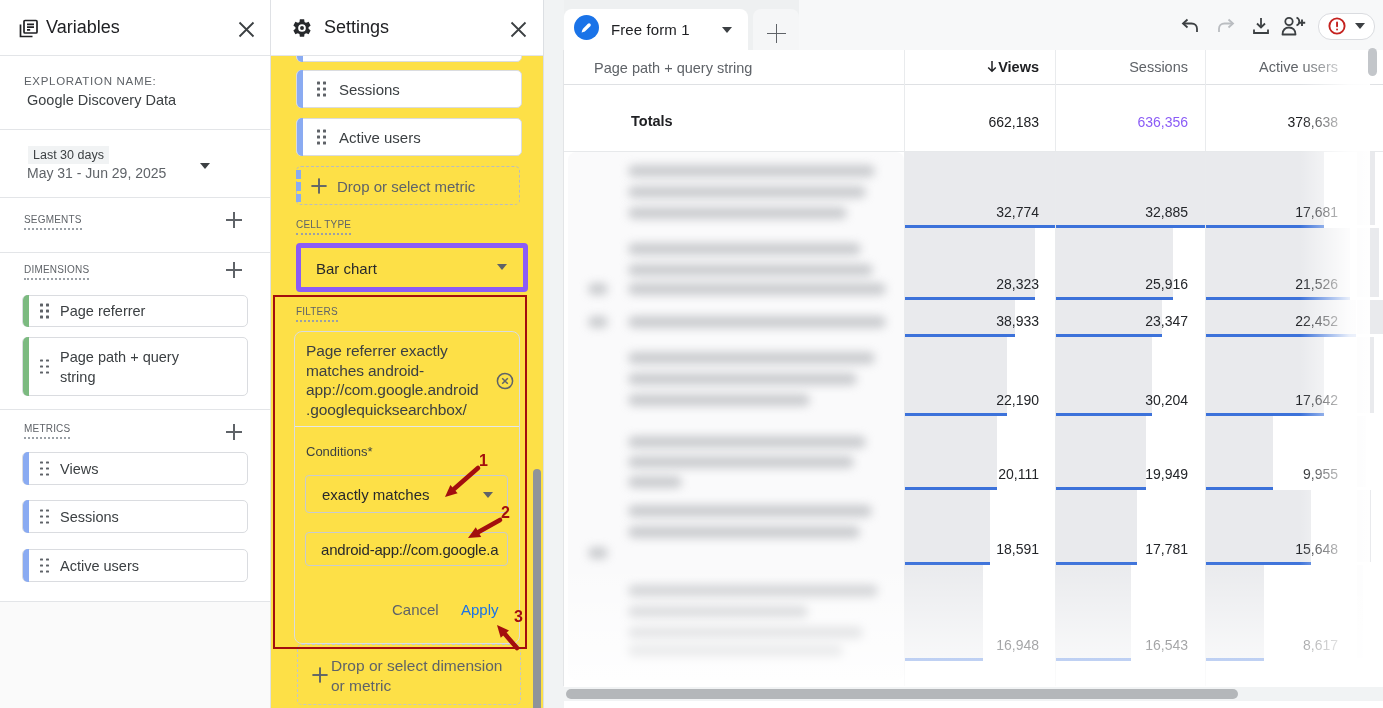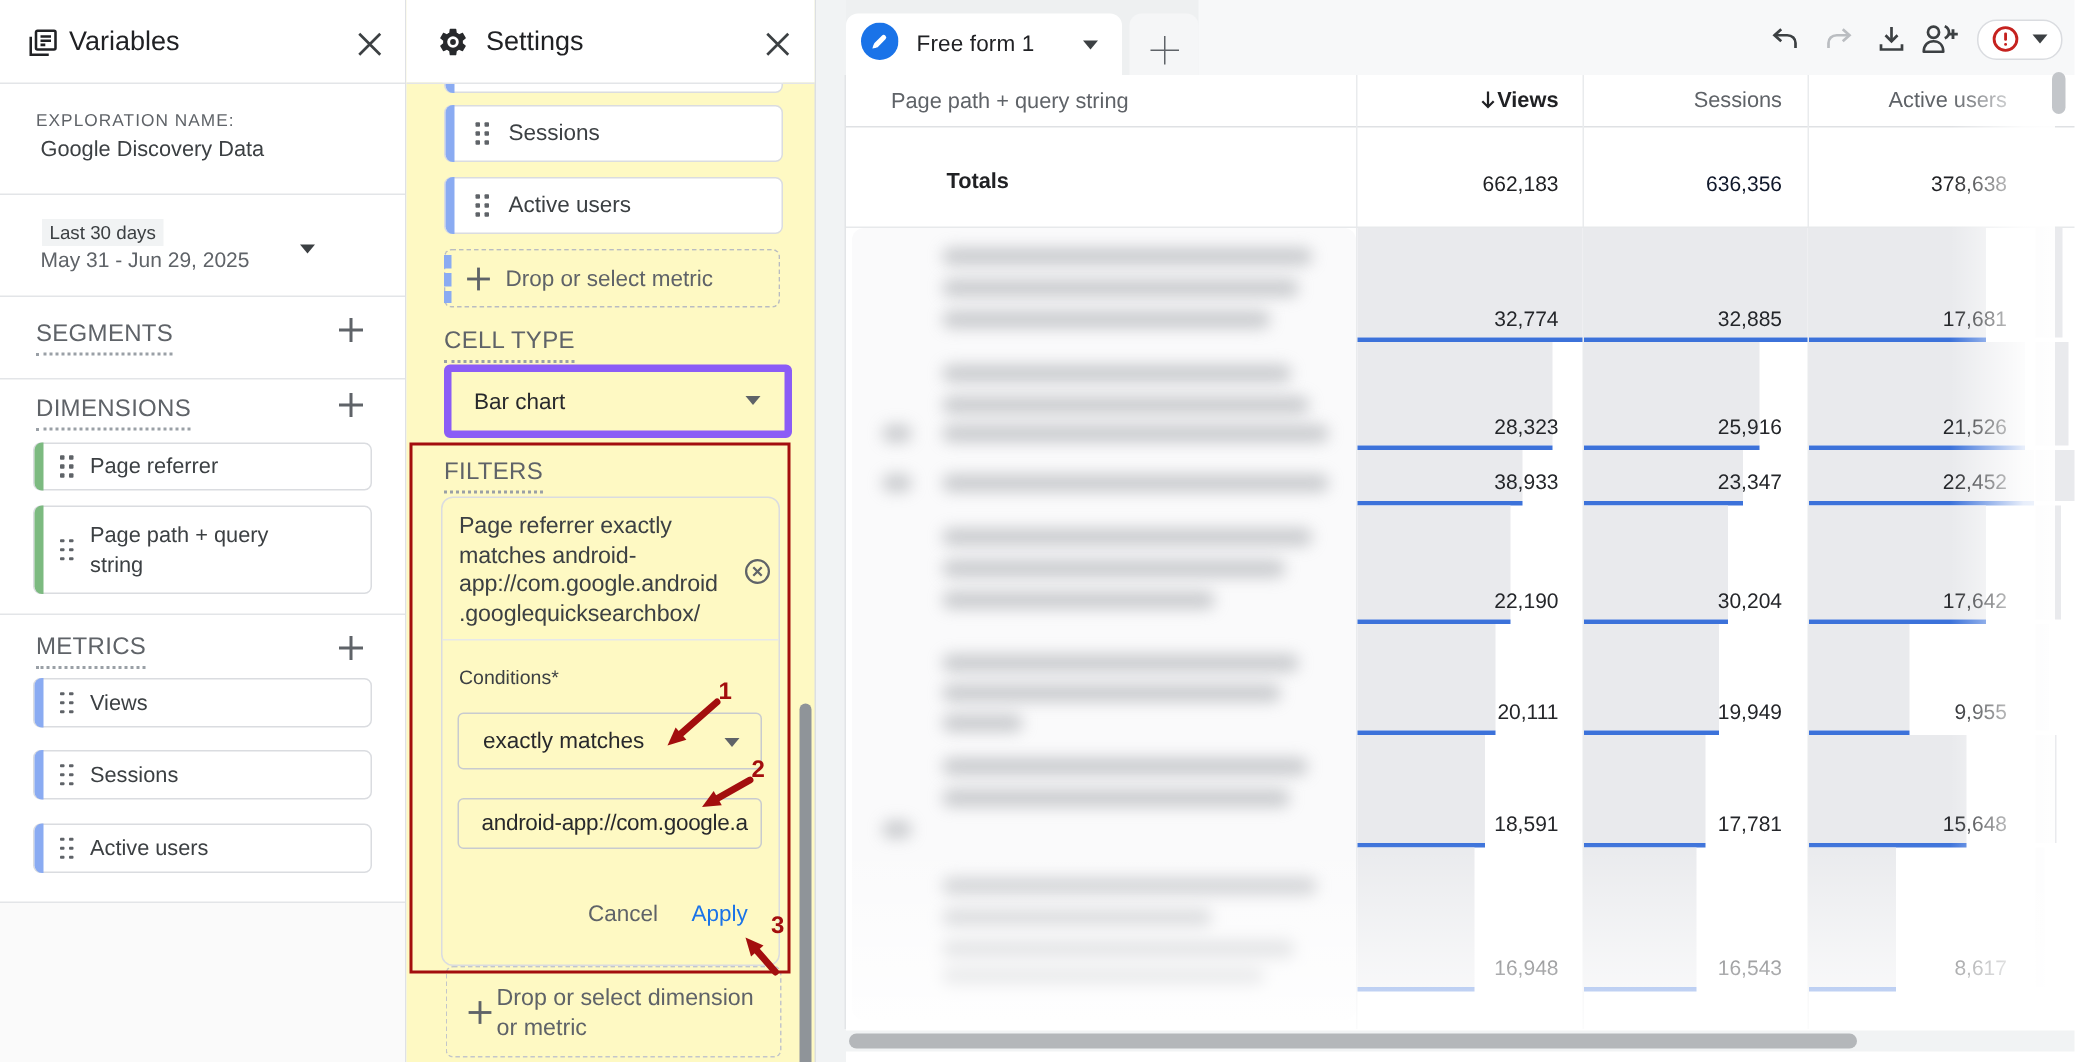--- a/index.html
+++ b/index.html
@@ -1,18 +1,18 @@
 <!DOCTYPE html>
 <html><head>
 <meta charset="utf-8">
 <style>
 html,body{margin:0;padding:0;width:1383px;height:708px;overflow:hidden;background:#fff;
 font-family:"Liberation Sans",sans-serif;-webkit-font-smoothing:antialiased;}
 .abs{position:absolute;}
-.lbl{font-size:16px;letter-spacing:.2px;color:#5f6368;}
+.lbl{font-size:10px;letter-spacing:.2px;color:#5f6368;}
 .dot{border-bottom:2px dotted #9aa0a6;}
 .chip{position:absolute;background:#fff;border:1px solid #dadce0;border-radius:5px;}
 .cbar{position:absolute;left:0;top:-1px;bottom:-1px;width:6px;border-radius:5px 0 0 5px;}
 .green{background:#7cba80;}
 .blue{background:#8aabf2;}
 .ctext{position:absolute;left:37px;top:50%;transform:translateY(-50%);font-size:14.5px;color:#3c4043;white-space:nowrap;}
 .drag{position:absolute;left:17px;top:50%;width:9px;height:15px;transform:translateY(-50%);}
 .drag i{position:absolute;width:2.6px;height:2.6px;background:#5f6368;border-radius:.6px;}
 .plus{position:absolute;width:16px;height:16px;}
 .plus:before{content:"";position:absolute;left:7px;top:0;width:2px;height:16px;background:#5f6368;}
@@ -117,21 +117,21 @@
         <i style="left:6px;top:6px"></i>
         <i style="left:0;top:12px"></i>
         <i style="left:6px;top:12px"></i>
       </div>
     <div class="ctext">Active users</div>
   </div>
   <div class="hr" style="top:601px;"></div>
   <div class="abs" style="left:0;top:602px;width:270px;height:106px;background:#fafafa;"></div>
 </div>
 
-<div class="abs" id="pset" style="left:271px;top:0;width:273px;height:708px;background:#fef9c3;border-right:1px solid #dcdfe3;box-sizing:border-box;">
+<div class="abs" id="pset" style="left:271px;top:0;width:273px;height:708px;background:#fde047;border-right:1px solid #dcdfe3;box-sizing:border-box;">
   <div class="hr" style="top:55px;z-index:3;"></div>
   <div class="abs" style="left:0;top:0;width:272px;height:55px;background:#fff;z-index:2;"></div>
   <svg class="abs" style="left:20px;top:17px;z-index:3;" width="22" height="22" viewBox="0 0 24 24" fill="#27292c">
       <path d="M19.14 12.94c.04-.3.06-.61.06-.94 0-.32-.02-.64-.07-.94l2.03-1.58c.18-.14.23-.41.12-.61l-1.92-3.32c-.12-.22-.37-.29-.59-.22l-2.39.96c-.5-.38-1.03-.7-1.62-.94l-.36-2.54c-.04-.24-.24-.41-.48-.41h-3.84c-.24 0-.43.17-.47.41l-.36 2.54c-.59.24-1.13.57-1.62.94l-2.39-.96c-.22-.08-.47 0-.59.22L2.74 8.87c-.12.21-.08.47.12.61l2.03 1.58c-.05.3-.09.63-.09.94s.02.64.07.94l-2.03 1.58c-.18.14-.23.41-.12.61l1.92 3.32c.12.22.37.29.59.22l2.39-.96c.5.38 1.03.7 1.62.94l.36 2.54c.05.24.24.41.48.41h3.84c.24 0 .44-.17.47-.41l.36-2.54c.59-.24 1.13-.56 1.62-.94l2.39.96c.22.08.47 0 .59-.22l1.92-3.32c.12-.22.07-.47-.12-.61l-2.01-1.58z"></path>
       <circle cx="12" cy="12" r="4.2" fill="#fff"></circle>
       <circle cx="12" cy="12" r="2.1" fill="#27292c"></circle>
     </svg>
   <div class="abs" style="left:53px;top:17px;font-size:18px;color:#202124;z-index:3;">Settings</div>
   <svg class="abs" style="left:239px;top:21px;z-index:3;" width="17" height="17" viewBox="0 0 17 17" stroke="#3c4043" stroke-width="1.8">
       <path d="M1.5 1.5 L15.5 15.5 M15.5 1.5 L1.5 15.5"></path>
@@ -281,21 +281,21 @@
   <div class="num" style="right:195px;top:59px;font-size:14.5px;color:#5f6368;font-weight:400;">Sessions</div>
   <div class="num" style="right:45px;top:59px;font-size:14.5px;color:#5f6368;font-weight:400;">Active users</div>
   <div class="hr" style="top:84px;background:#dfe1e4;"></div>
 
   <div class="abs" style="left:340px;top:50px;width:1px;height:636px;background:#e9ebed;"></div>
   <div class="abs" style="left:491px;top:50px;width:1px;height:636px;background:#e9ebed;"></div>
   <div class="abs" style="left:641px;top:50px;width:1px;height:636px;background:#e9ebed;"></div>
 
   <div class="abs" style="left:67px;top:113px;font-size:14.5px;font-weight:600;color:#202124;">Totals</div>
   <div class="num" style="right:344px;top:114px;font-weight:500;color:#202124;">662,183</div>
-  <div class="num" style="right:195px;top:114px;font-weight:500;color:#0f172a;">636,356</div>
+  <div class="num" style="right:195px;top:114px;font-weight:500;color:#8b5cf6;">636,356</div>
   <div class="num" style="right:45px;top:114px;font-weight:500;color:#202124;">378,638</div>
   <div class="hr" style="top:151px;background:#e7e9eb;"></div>
 
   <div id="tbody">
   <div class="abs" style="left:4px;top:152px;width:336px;height:528px;background:rgba(244,245,247,.45);border-radius:8px;"></div>
   <div class="bar" style="left:341px;top:152px;width:150.0px;height:73px;"></div>
   <div class="bline" style="left:341px;top:225px;width:150.0px;"></div>
   <div class="num" style="right:344px;top:204px;">32,774</div>
   <div class="bar" style="left:492px;top:152px;width:149.0px;height:73px;"></div>
   <div class="bline" style="left:492px;top:225px;width:149.0px;"></div>

